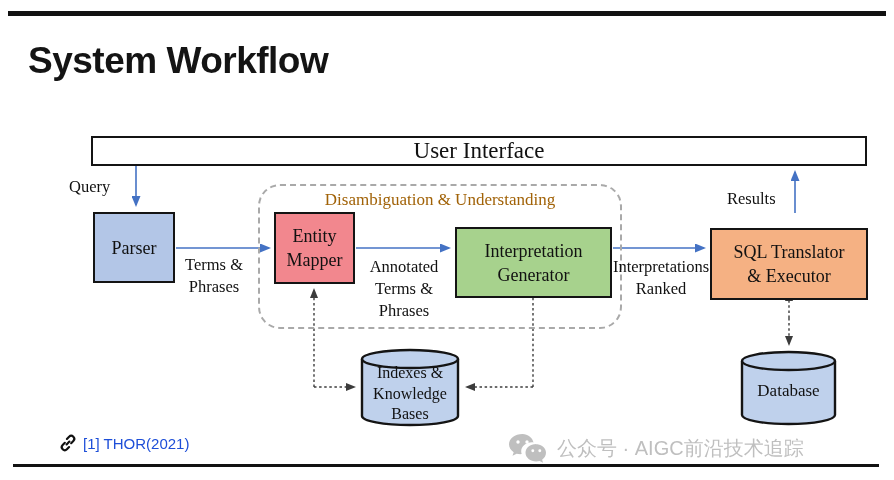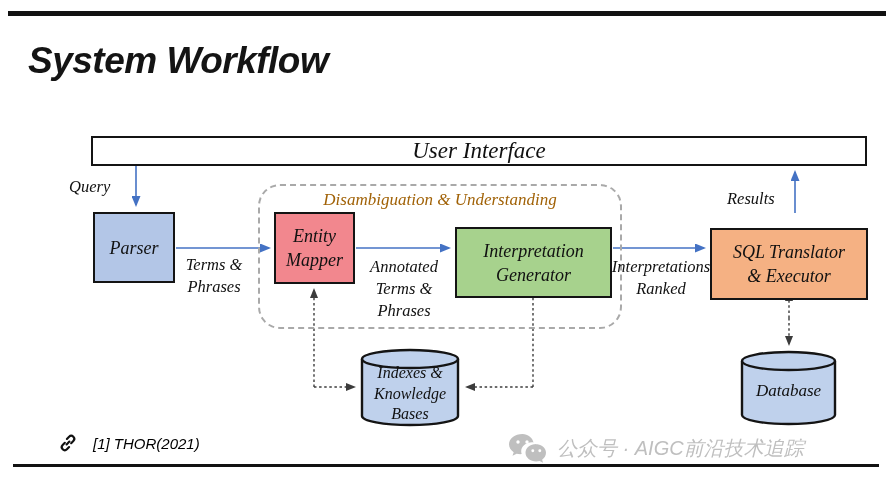--- a/index.html
+++ b/index.html
@@ -2,21 +2,20 @@
 <html style="--parser-fill: #b3c6e7; --entity-fill: #f2878e; --generator-fill: #a7d28d; --sql-fill: #f5b183; --cylinder-fill: #bfd1ec; --arrow-blue: #4472c4; --dash-dark: #3c3c3c; --dash-gray: #a9a9a9; --wm-gray: #bfbfbf;"><head>
 <meta charset="utf-8">
 <style>
   * { margin: 0; padding: 0; box-sizing: border-box; }
   html, body { background: #ffffff; }
   #stage {
     position: relative; width: 894px; height: 480px;
     background: #ffffff; overflow: hidden;
     font-family: "Liberation Serif", "DejaVu Serif", serif;
     color: #141414;
-    font-style: italic;
   }
   .rule { position: absolute; background: #121212; }
   #rule-top { left: 8px; top: 11px; width: 878px; height: 5px; }
   #rule-bottom { left: 13px; top: 464px; width: 866px; height: 3px; }
 
   #title {
     position: absolute; left: 28px; top: 40px;
     font-family: "Liberation Sans", "DejaVu Sans", sans-serif;
     font-weight: 700; font-size: 37px; letter-spacing: -0.5px; color: #141414;
   }
@@ -66,23 +65,23 @@
     position: absolute; left: 0; right: 0; text-align: center;
     font-size: 16px; line-height: 20.5px; color: #111;
   }
   #kb-cyl { left: 360px; top: 348px; width: 100px; height: 80px; }
   #kb-cyl .cyl-text { top: 15px; }
   #db-cyl { left: 740px; top: 350px; width: 97px; height: 77px; }
   #db-cyl .cyl-text { top: 31px; font-size: 17px; }
 
   #footer {
     position: absolute; left: 58px; top: 433px;
-    display: flex; align-items: center; gap: 15px;
+    display: flex; align-items: center; gap: 5px;
     font-family: "Liberation Sans", "DejaVu Sans", sans-serif;
-    font-size: 15px; color: #000000; cursor: pointer;
+    font-size: 15px; color: #1d4ed8; cursor: pointer;
   }
   #watermark {
     position: absolute; left: 508px; top: 433px;
     display: flex; align-items: center; gap: 9px;
     color: var(--wm-gray);
     font-family: "Liberation Sans", "DejaVu Sans", sans-serif;
     font-size: 20px; white-space: nowrap;
   }
 </style>
 </head>

